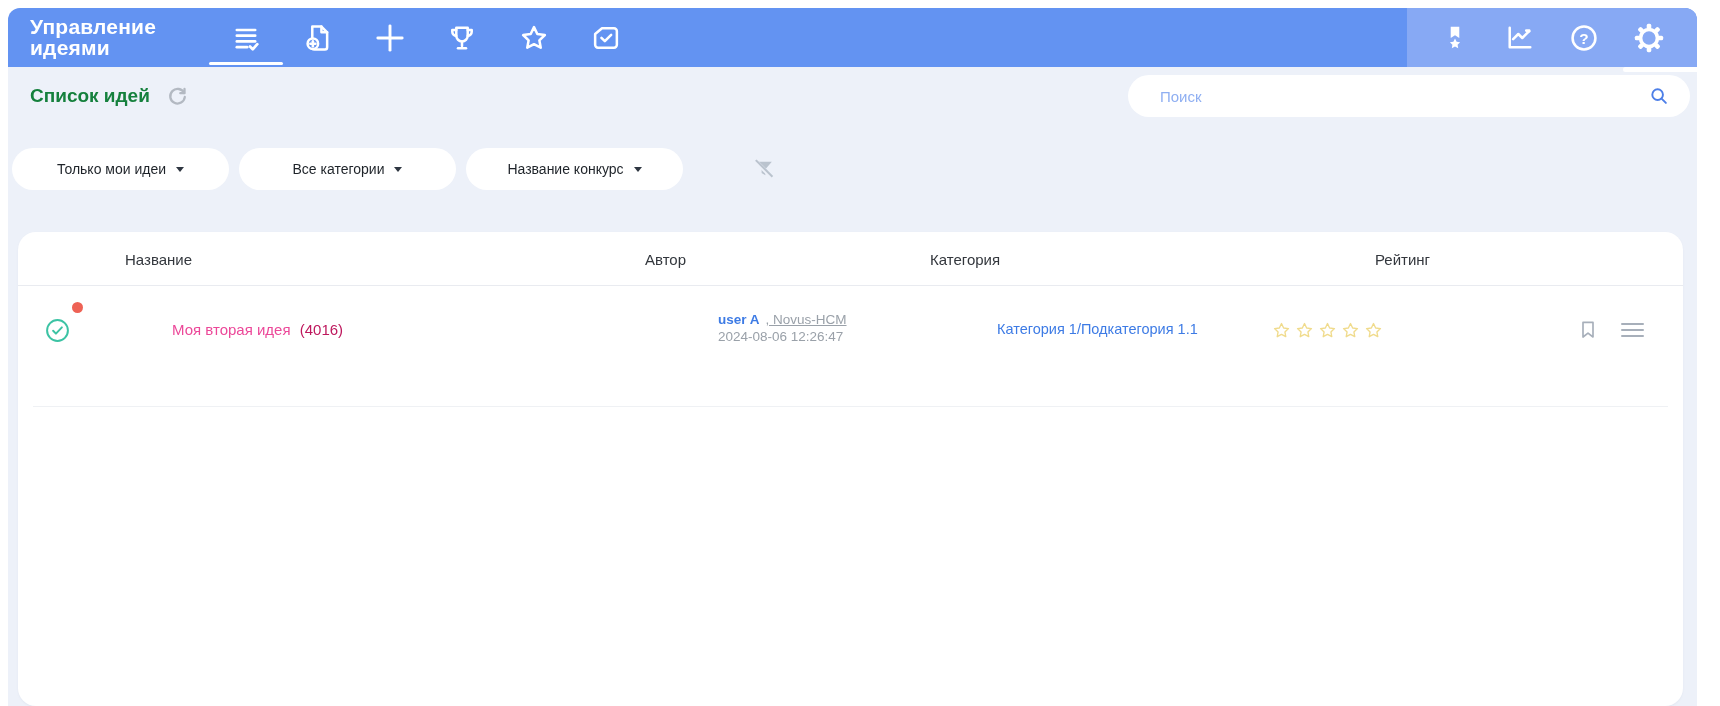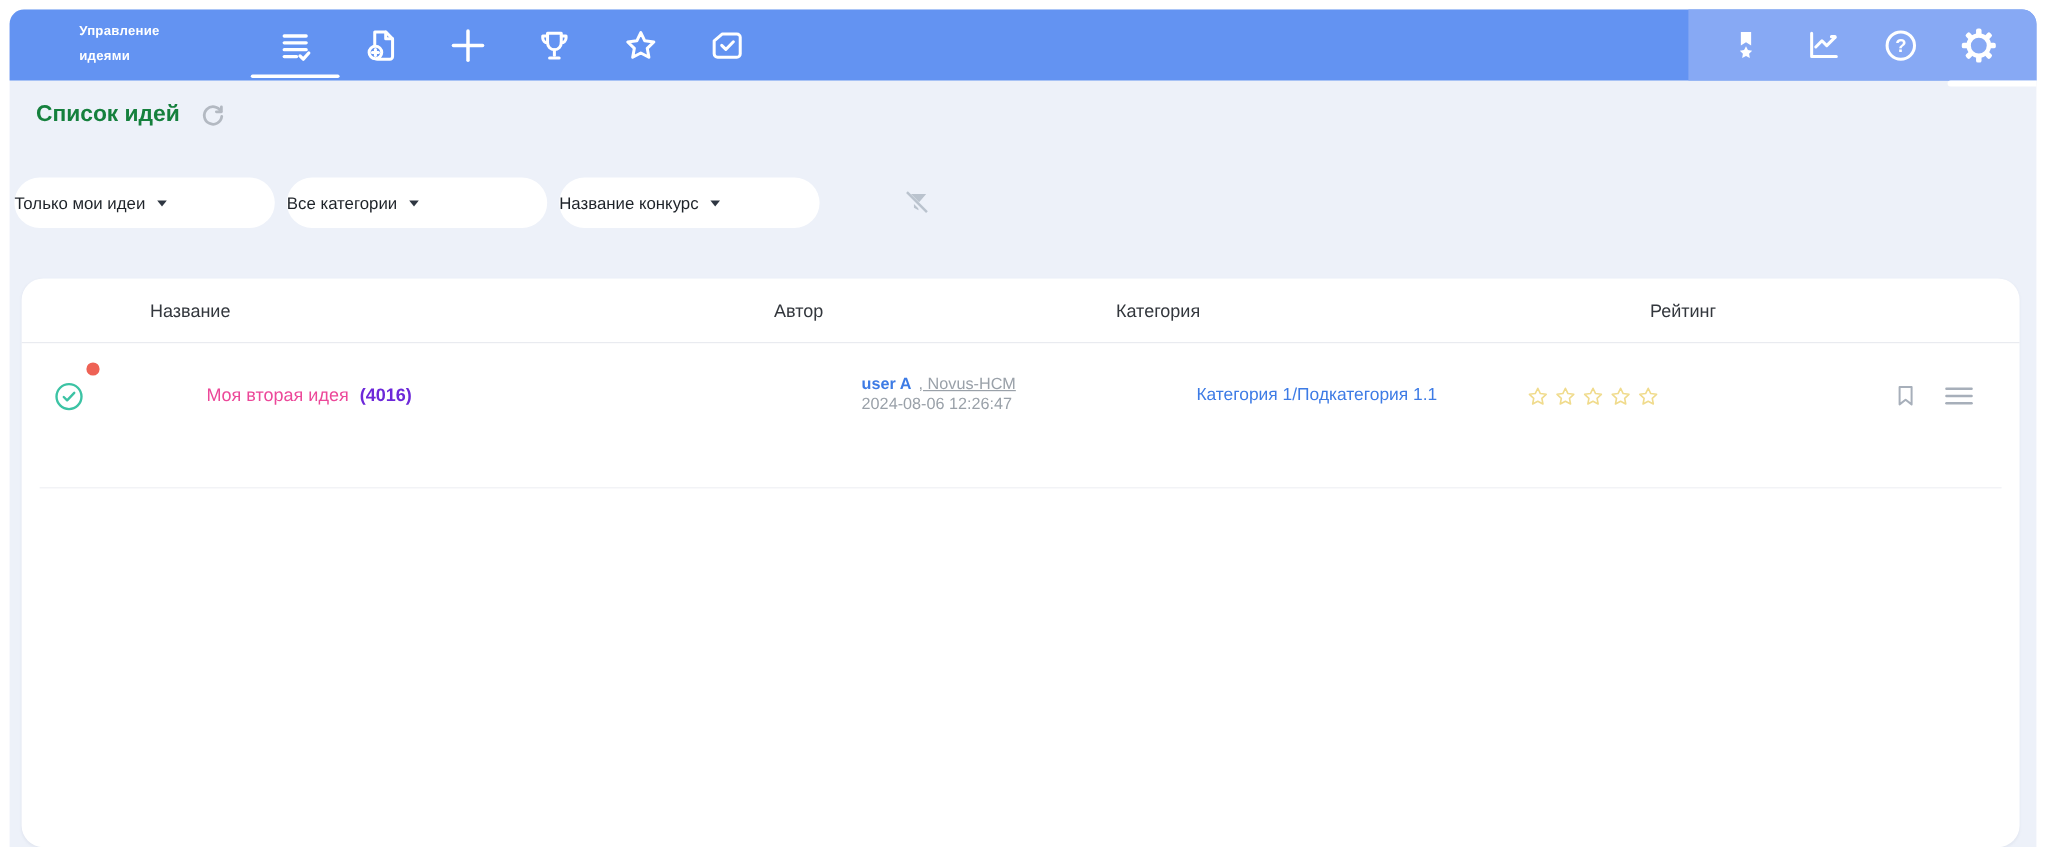--- a/index.html
+++ b/index.html
@@ -5,22 +5,22 @@
   * { margin:0; padding:0; box-sizing:border-box; }
   html,body { width:1720px; height:706px; background:#ffffff; overflow:hidden;
               font-family:"Liberation Sans", sans-serif; }
 
   .app-card { position:absolute; left:8px; top:8px; width:1689px; height:698px;
               background:#EDF1F9; border-radius:12px 12px 0 0; }
 
   
   .header { position:absolute; left:0; top:0; width:100%; height:59px;
             background:#6393F2; border-radius:12px 12px 0 0; }
-  .app-title { position:absolute; left:22px; top:8px; color:#fff; font-size:11px;
-               font-weight:bold; line-height:21px; letter-spacing:.2px;margin-left:36px; }
+  .app-title { position:absolute; left:22px; top:8px; color:#fff; font-size:21px;
+               font-weight:bold; line-height:21px; letter-spacing:.2px; }
   .nav { position:absolute; left:202px; top:0; height:59px; display:flex; }
   .nav-cell { position:relative; width:72px; height:59px; display:flex;
               align-items:center; justify-content:center; color:#fff; cursor:pointer; }
   .nav-cell svg { display:block; }
   .tab-underline { position:absolute; left:-1px; bottom:2px; width:74px; height:3.5px;
                    background:#fff; border-radius:2px; }
   .header-right { position:absolute; right:0; top:0; width:290px; height:59px;
                   background:#87A9F4; border-radius:0 12px 0 0; display:flex;
                   align-items:center; justify-content:space-evenly; color:#fff; }
   .header-right .hicon { width:34px; height:34px; display:flex; align-items:center;
@@ -40,21 +40,21 @@
   .search-pill input { flex:1; border:none; outline:none; font-size:15px;
                        font-family:"Liberation Sans", sans-serif; color:#3D7BE5;
                        background:transparent; }
   .search-pill input::placeholder { color:#8FAFF2; opacity:1; }
   .search-icon { color:#4D7FE8; display:flex; cursor:pointer; }
 
   
   .filters { position:absolute; left:4px; top:140px; display:flex; gap:10px;
              align-items:center; }
   .pill { width:217px; height:42px; background:#fff; border-radius:21px;
-          display:flex; align-items:center; gap:10px;
+          display:flex; align-items:center; justify-content:center; gap:10px;
           font-size:14px; font-weight:500; color:#1E2329; cursor:pointer; }
   .caret { width:0; height:0; border-left:4.5px solid transparent;
            border-right:4.5px solid transparent; border-top:5.5px solid #2E3641; }
   .filter-off { margin-left:58px; cursor:pointer; display:flex; }
 
   
   .table-card { position:absolute; left:10px; top:224px; width:1665px; height:474px;
                 background:#fff; border-radius:18px;
                 box-shadow:0 1px 2px rgba(120,130,150,.08); }
   .thead-label { position:absolute; top:19px; font-size:15px; font-weight:500;
@@ -69,21 +69,21 @@
   .row { position:absolute; left:0; top:53px; width:100%; height:68px; }
   .row-divider { position:absolute; left:15px; right:15px; top:121px; height:1px;
                  background:#EFF1F4; }
   .status-check { position:absolute; left:27px; top:33px; color:#3CC3A4;
                   cursor:pointer; display:flex; }
   .red-dot { position:absolute; left:54px; top:17px; width:11px; height:11px;
              border-radius:50%; background:#EE6255; }
   .idea-title { position:absolute; left:154px; top:36px; font-size:15px;
                 font-weight:500; }
   .idea-title .link { color:#ec4899; cursor:pointer; }
-  .idea-title .suffix { color:#6d28d9; font-weight:700; margin-left:5px; }
+  .idea-title .suffix { color:#be185d; font-weight:400; margin-left:5px; }
   .author-cell { position:absolute; left:700px; top:26px; font-size:13.5px;
                  line-height:17px; color:#9AA1A9; }
   .author-cell .link { color:#3D7BE5; font-weight:700; cursor:pointer; }
   .author-cell .company { margin-left:6px;text-decoration:underline; }
   .category-cell { position:absolute; left:979px; top:36px; font-size:14.5px; }
   .category-cell .link { color:#3D7BE5; cursor:pointer; }
   .stars { position:absolute; left:1254px; top:36px; display:flex; gap:4px;
            color:#F0DB8C; }
   .stars svg { cursor:pointer; }
   .bookmark { position:absolute; left:1560px; top:34px; color:#A7AFBA;
@@ -194,20 +194,29 @@
   <div class="page-head">
     <div class="page-title">Список идей</div>
     <div class="refresh">
       <svg width="24" height="24" viewBox="0 0 24 24" fill="none" stroke="currentColor" stroke-width="2.3" stroke-linecap="round" stroke-linejoin="round">
         <path d="M19.5 5v4.2h-4.2"></path>
         <path d="M19.1 9A7.3 7.3 0 1 0 19.8 13"></path>
       </svg>
     </div>
   </div>
 
+  <div class="search-pill">
+    <input type="text" value="" placeholder="Поиск" style="">
+    <div class="search-icon">
+      <svg width="22" height="22" viewBox="0 0 24 24" fill="none" stroke="currentColor" stroke-width="2.1" stroke-linecap="round">
+        <circle cx="10.5" cy="10.5" r="5.8"></circle>
+        <line x1="14.8" y1="14.8" x2="19.5" y2="19.5"></line>
+      </svg>
+    </div>
+  </div>
 
   <div class="filters">
     <div class="pill">
       <span>Только мои идеи</span>
       <span class="caret"></span>
     </div>
     <div class="pill">
       <span>Все категории</span>
       <span class="caret"></span>
     </div>

